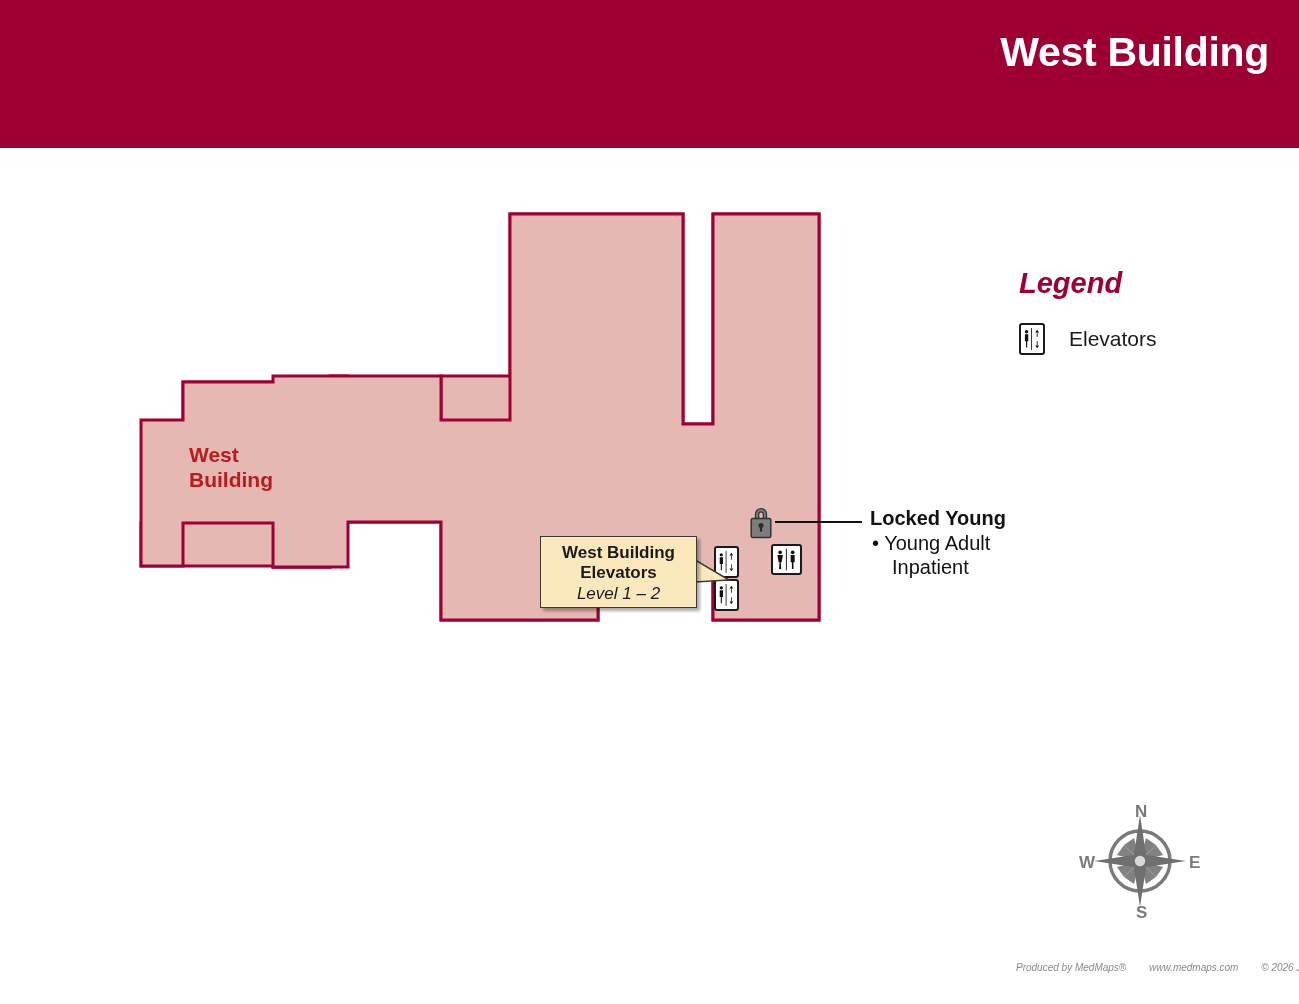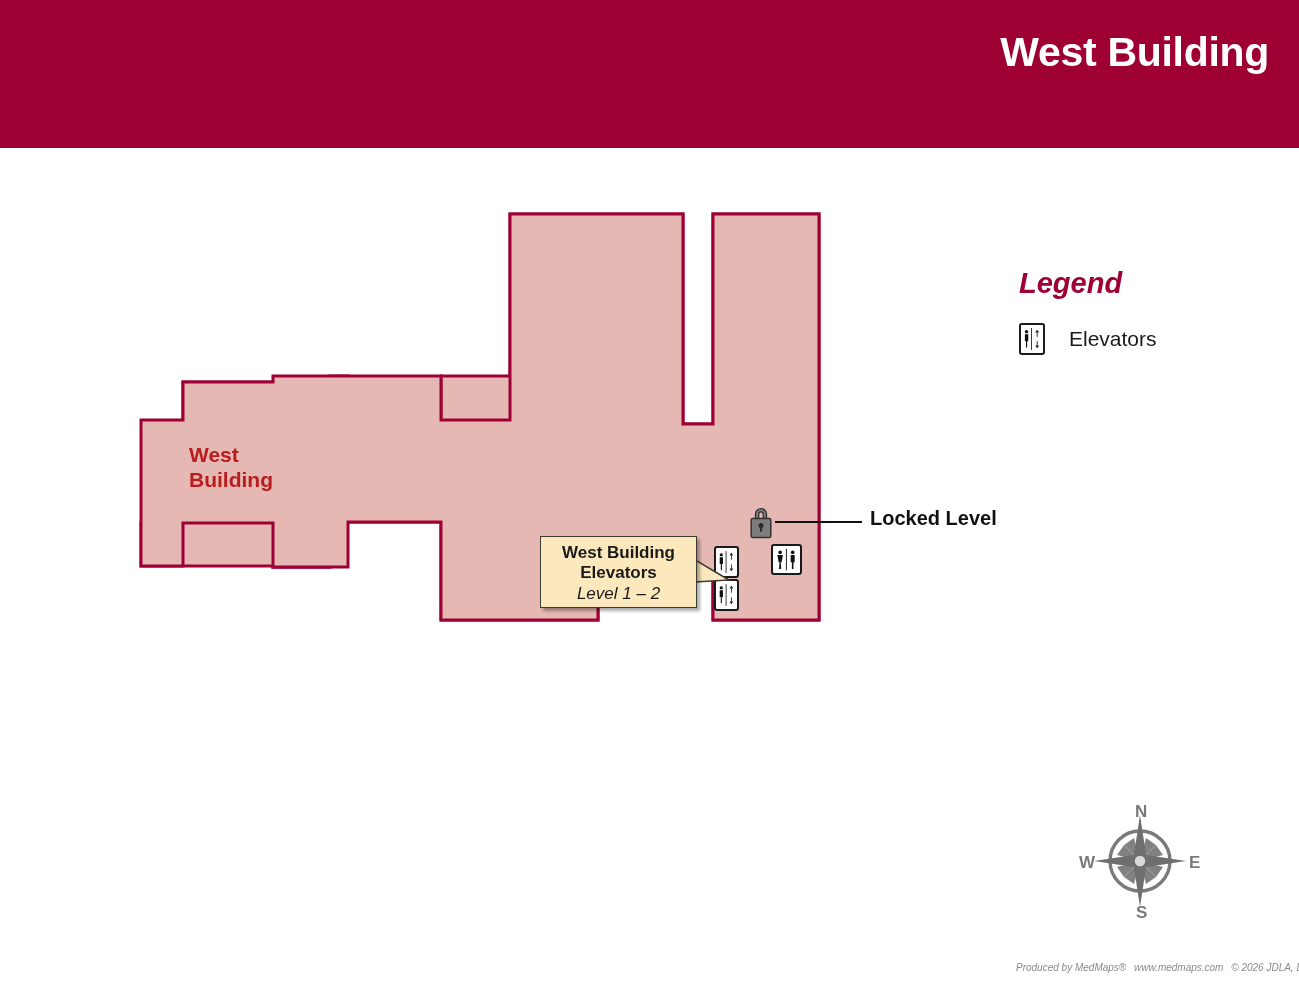--- a/index.html
+++ b/index.html
@@ -201,21 +201,21 @@
   #footer-credit {
     position: absolute;
     left: 1016px;
     top: 961px;
     color: #8a8a8a;
     font-size: 10px;
     font-style: italic;
     line-height: 13px;
     white-space: nowrap;
   }
-  #footer-credit span { margin-right: 5px; text-align: right; }
+  #footer-credit span { margin-right: 20px; text-align: right; }
 </style>
 </head>
 <body>
 
 <div id="header-banner">
   <div id="header-title-block">
     <div class="line">West Building</div>
   </div>
 </div>
 
@@ -291,21 +291,26 @@
   <svg id="callout-tail" viewBox="0 0 40 30">
     <path d="M0 2 L34 22 L0 24 Z" fill="#fbe9bd" stroke="#3d3a33" stroke-width="1.5" stroke-linejoin="miter"></path>
   </svg>
   <div id="elevator-callout">
     <div class="c-line1">West Building</div>
     <div class="c-line2">Elevators</div>
     <div class="c-line3">Level 1 – 2</div>
   </div>
 
   <div id="locked-unit-anno">
-    <div class="lu-title">Locked Level</div>
+    <div class="lu-title">Locked Young</div>
+    <div class="lu-item">
+      <span>•</span>
+      <span>Young Adult</span>
+      <span class="lu-sub">Inpatient</span>
+    </div>
   </div>
 
   <div id="legend">
     <div id="legend-title">Legend</div>
 
     <div class="legend-row">
       <div class="legend-icon-wrap">
         <div class="legend-box-icon" style="width:26px; height:32px;">
           <svg width="100%" height="100%" viewBox="0 0 26 32">
             <rect x="12" y="3" width="1" height="26" fill="#1a1a1a"></rect>

